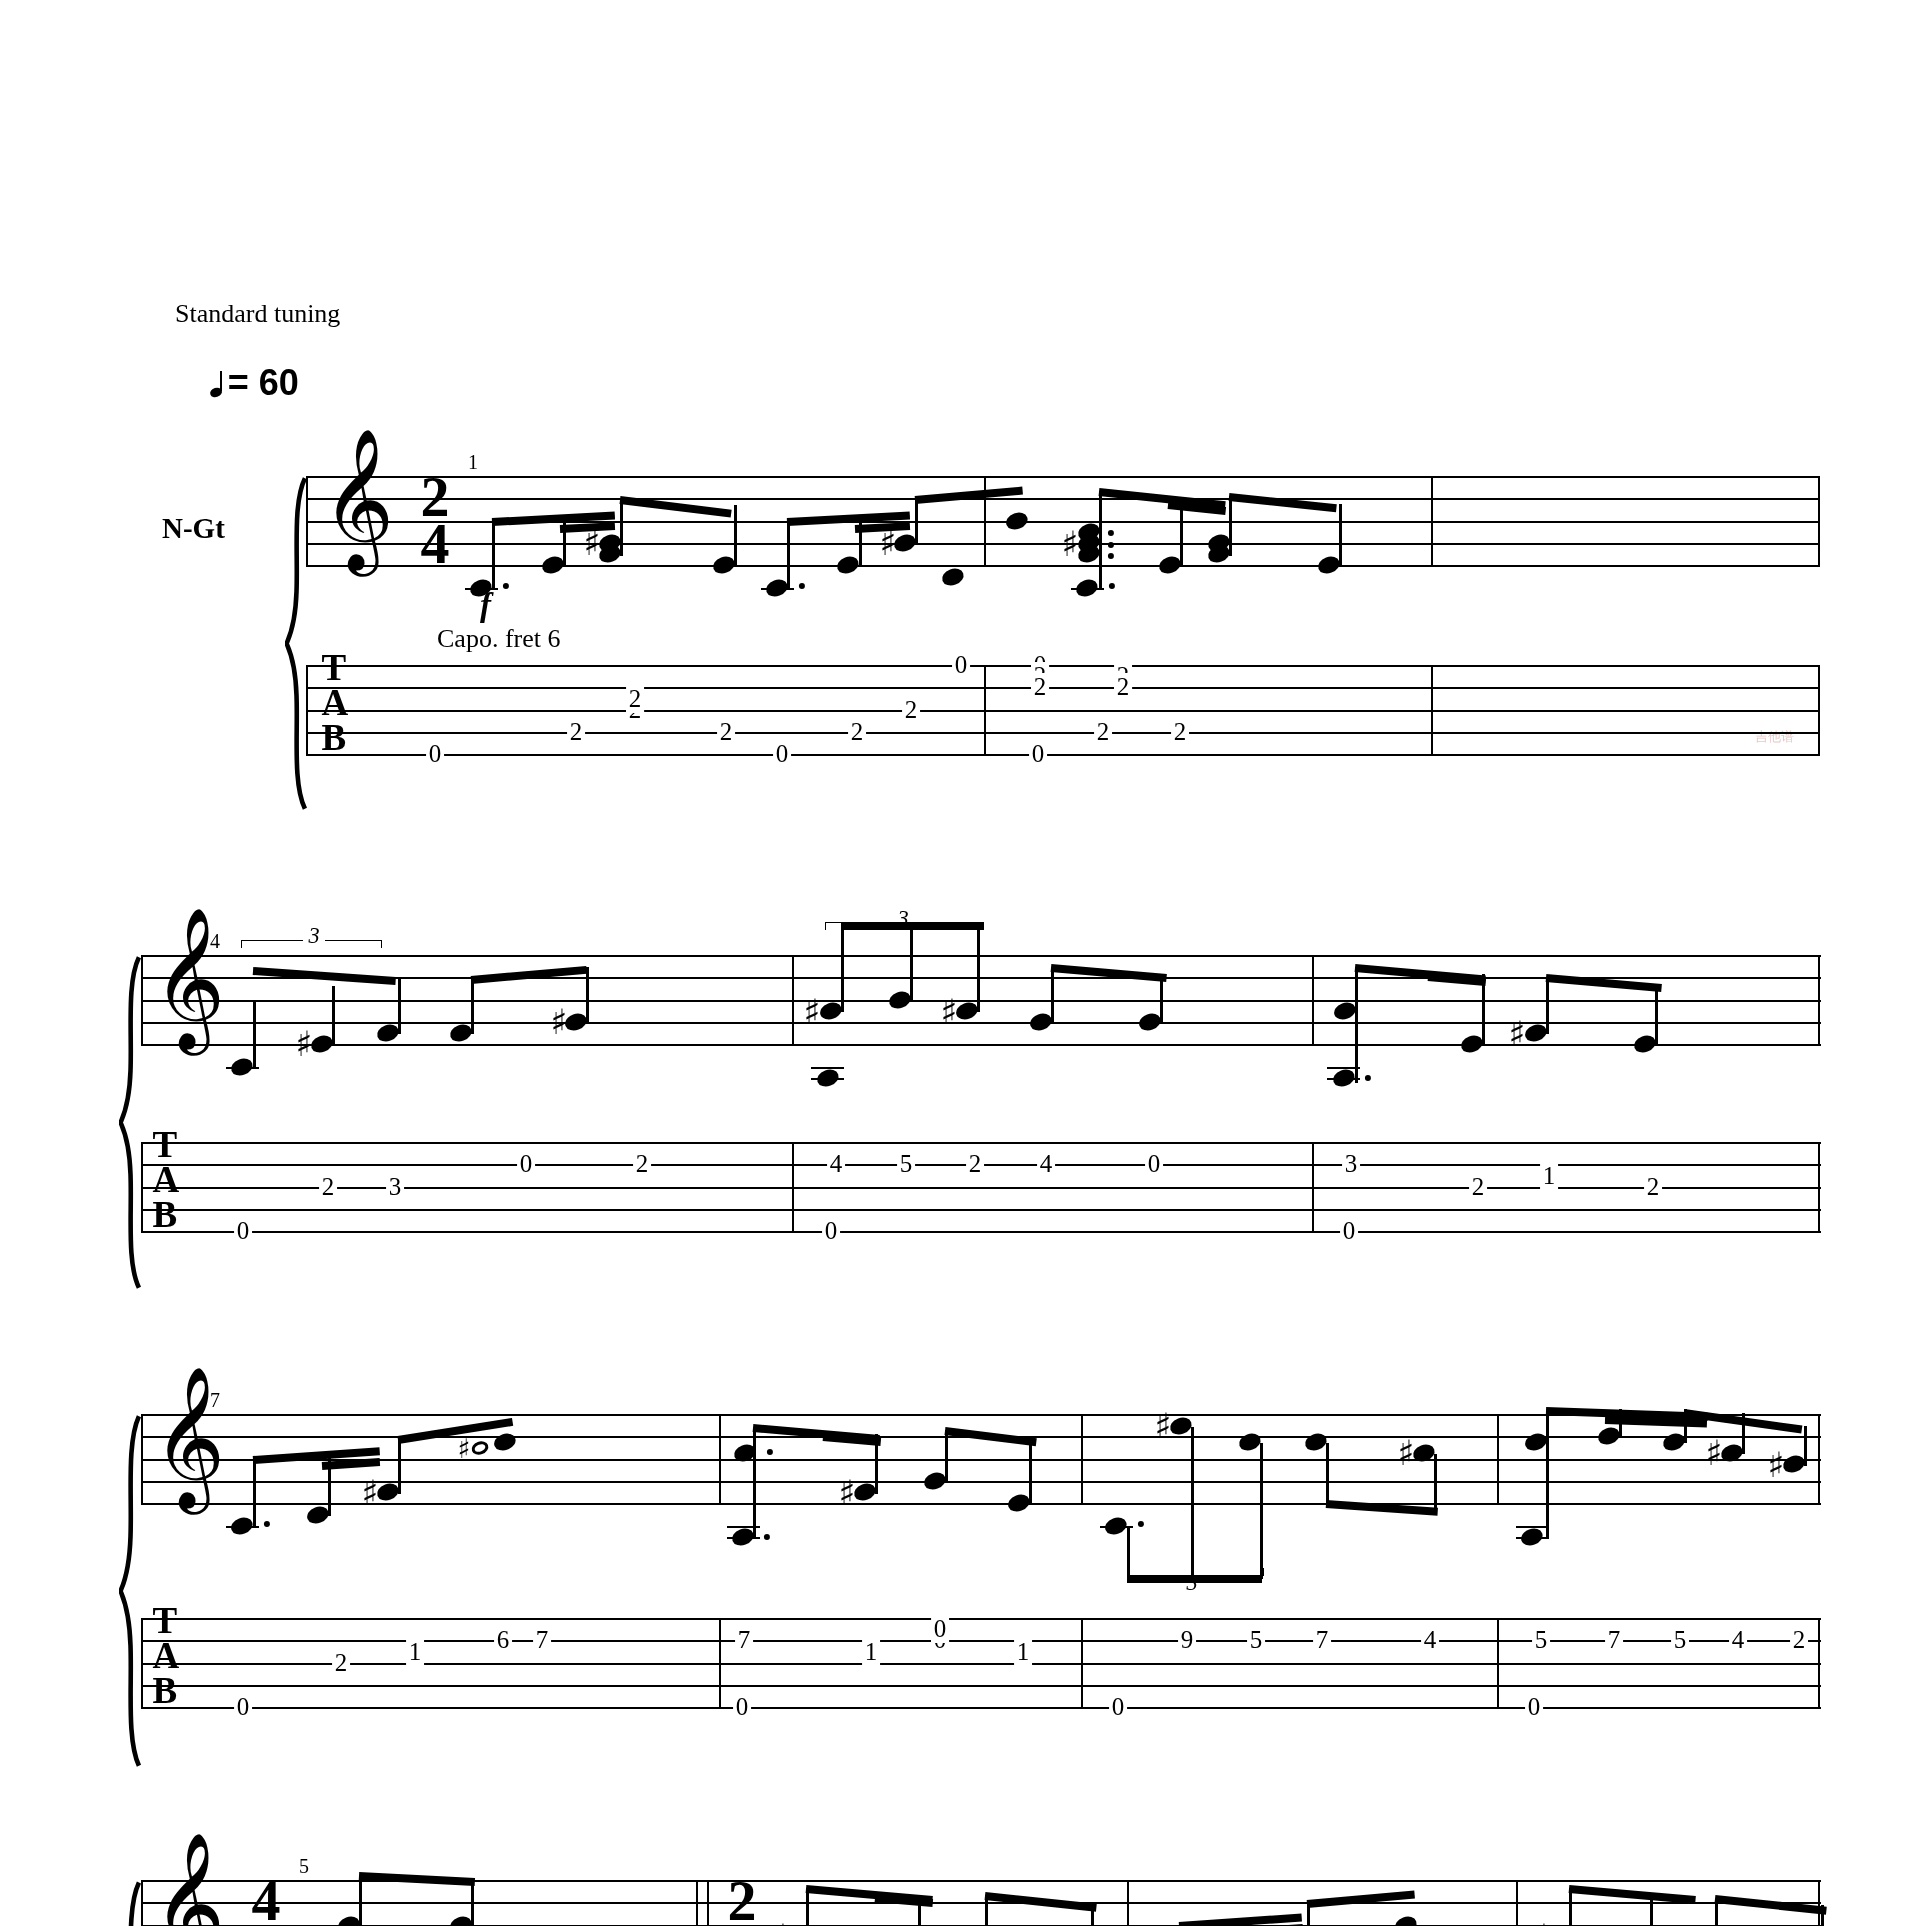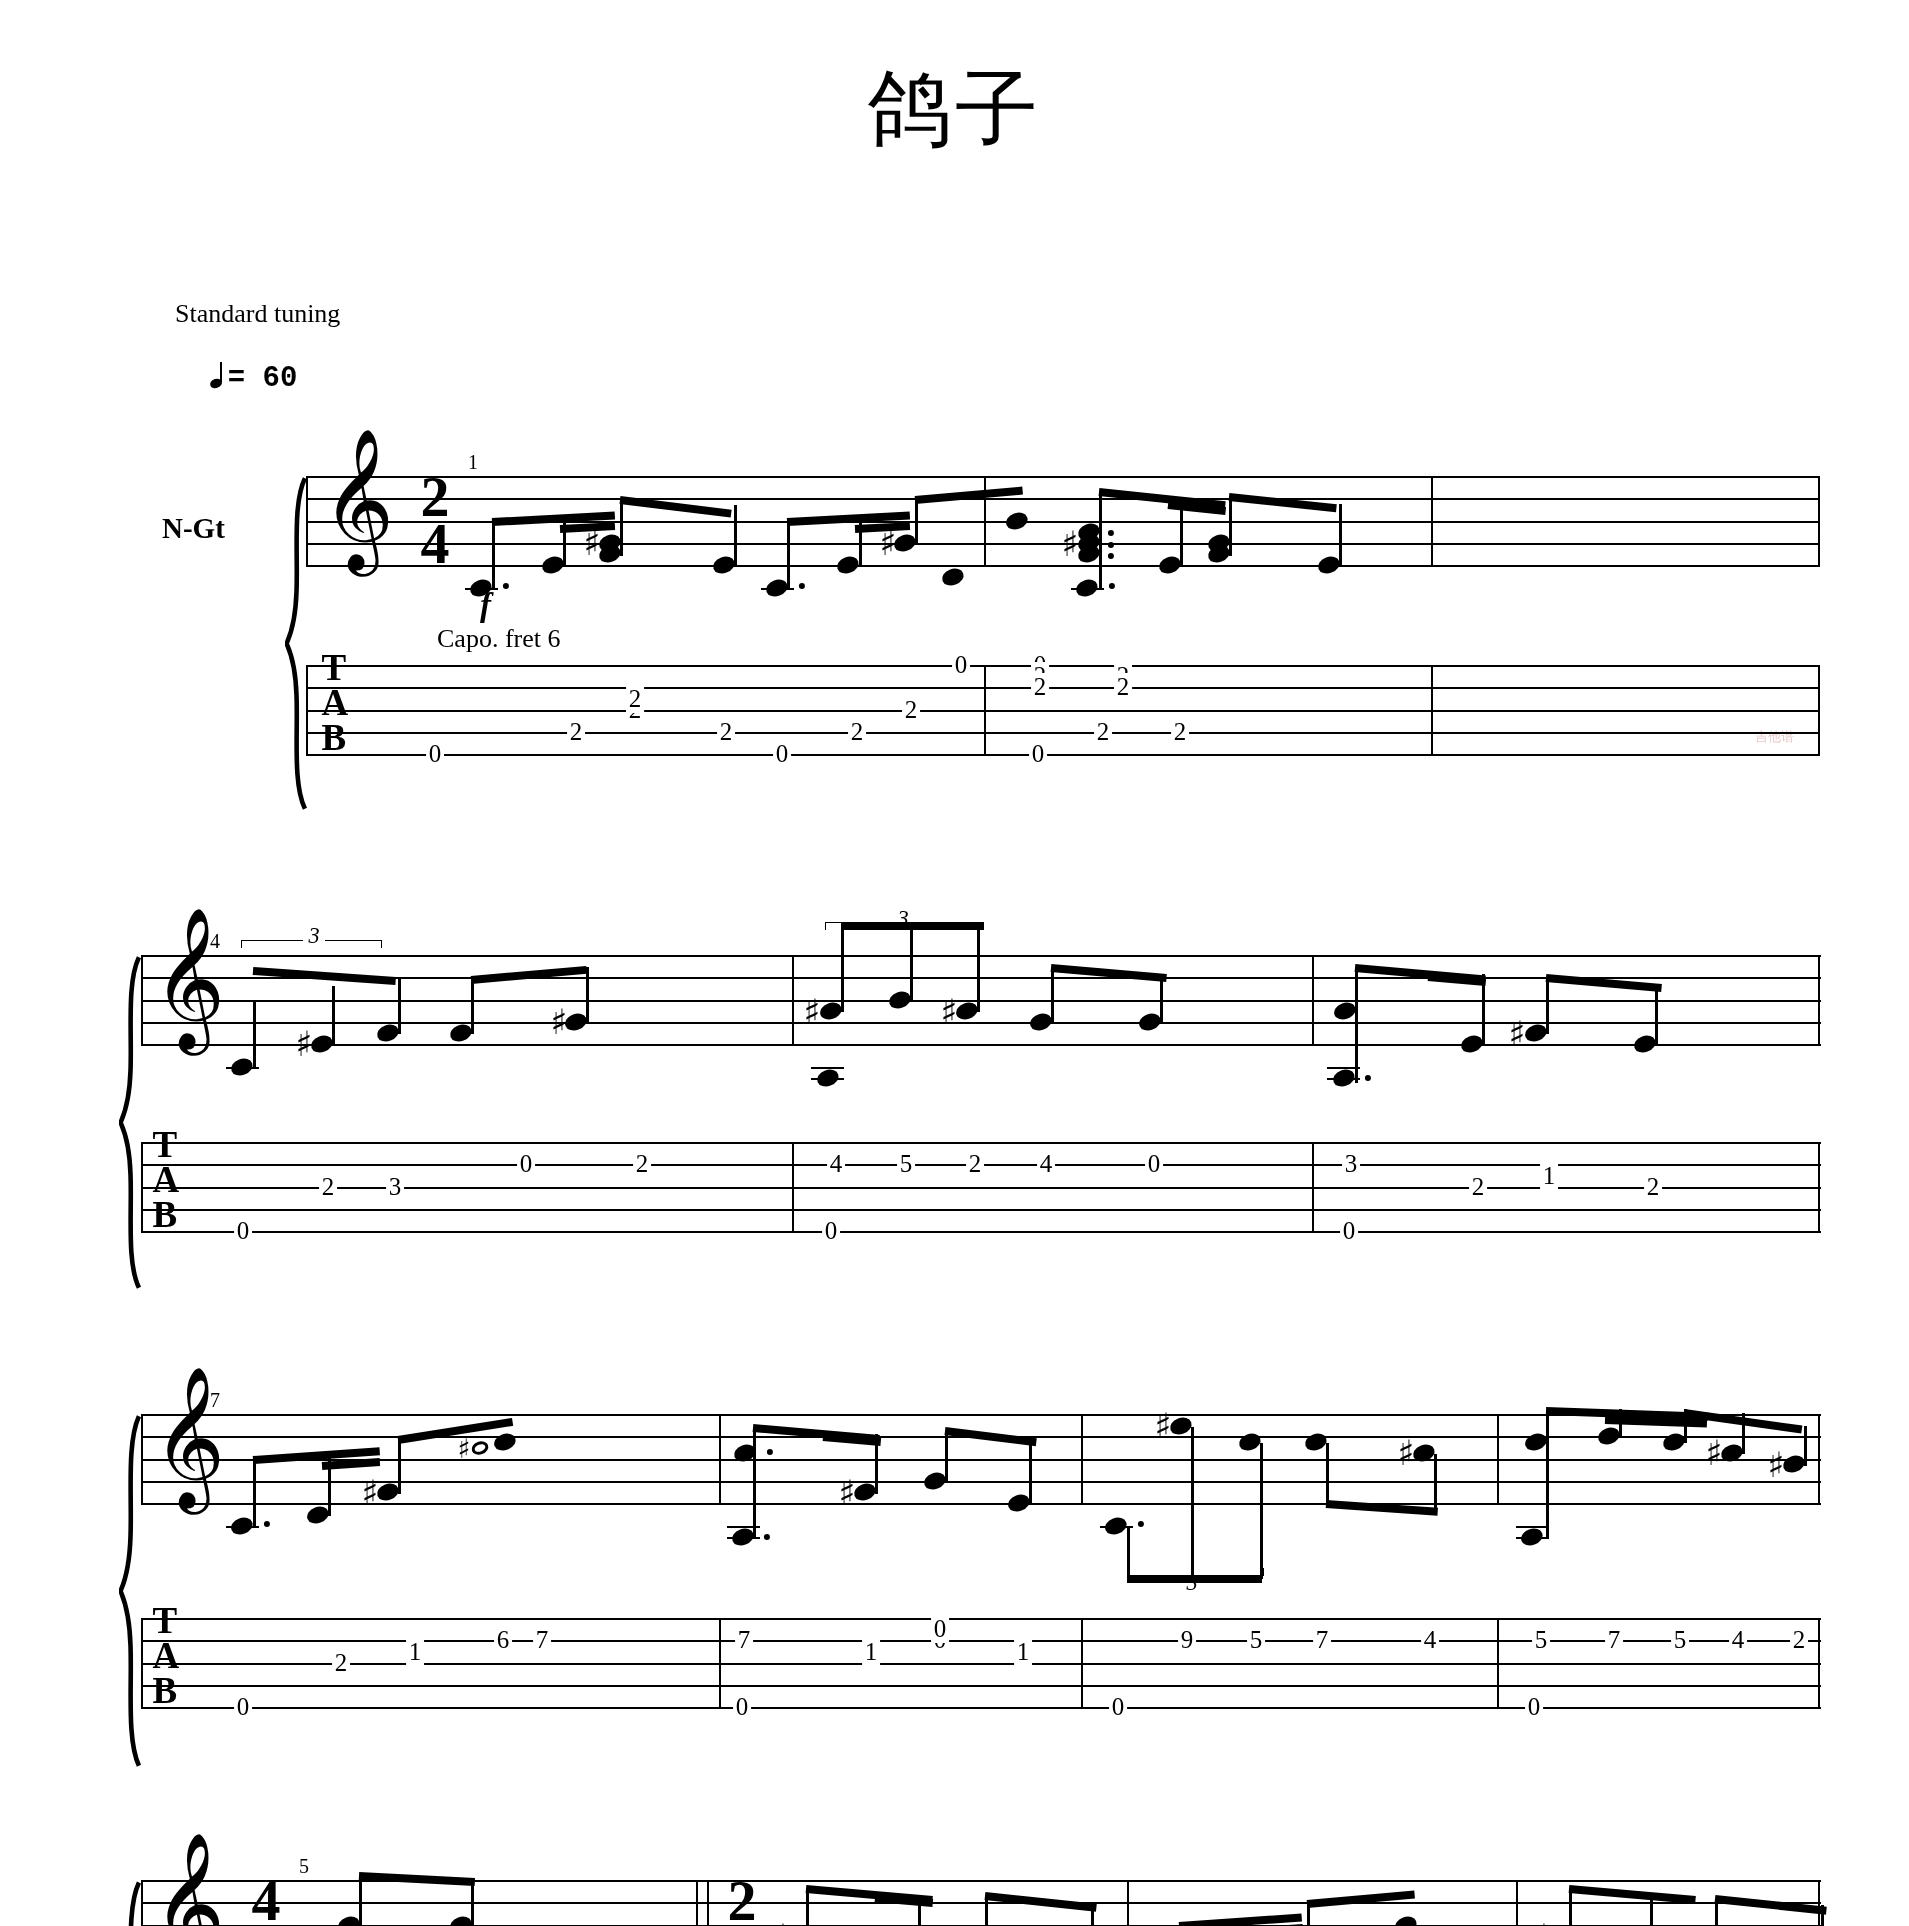--- a/index.html
+++ b/index.html
@@ -33,23 +33,23 @@
     position: absolute;
     left: 175px;
     top: 299px;
     font-size: 26px;
     font-family: "Liberation Serif", serif;
   }
   .tempo {
     position: absolute;
     left: 210px;
     top: 362px;
-    font-size: 29px;
+    font-size: 36px;
     font-weight: bold;
-    font-family: Liberation Mono, monospace;
+    font-family: Liberation Sans, sans-serif;
     white-space: nowrap;
   }
   .tempo .notehead {
     display: inline-block;
     position: relative;
     width: 17.7px;
     height: 27px;
     vertical-align: -3.1px;
   }
   .tempo .notehead::before {
@@ -229,21 +229,20 @@
   .tupbracket.down {
     border-top: none;
     border-bottom: 1.9px solid #000;
   }
 </style>
 </head>
 <body>
 
 <div class="page">
 
-  <div class="title">鸽子</div>
 
   <div class="tuning">Standard tuning</div>
 
   <div class="tempo"><span class="notehead"></span><span>= 60</span></div>
 
   <div class="instrument">N-Gt</div>
 
   <div class="dynamic">f</div>
   <div class="capo">Capo. fret 6</div>
 

